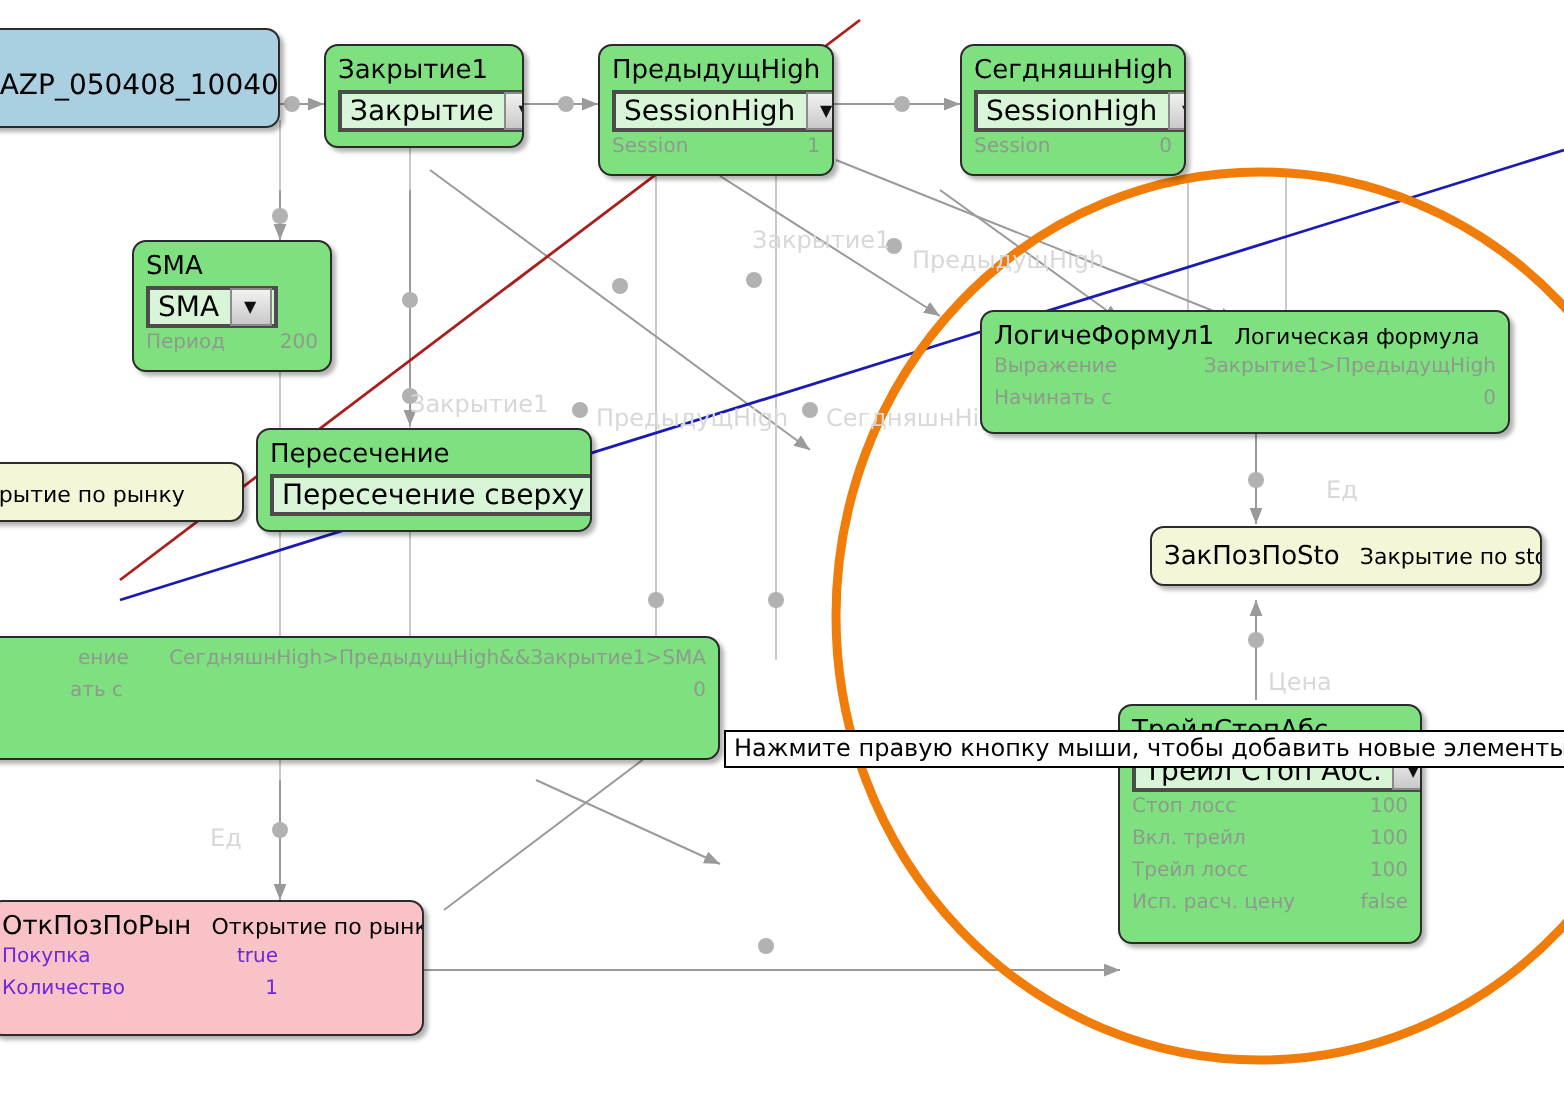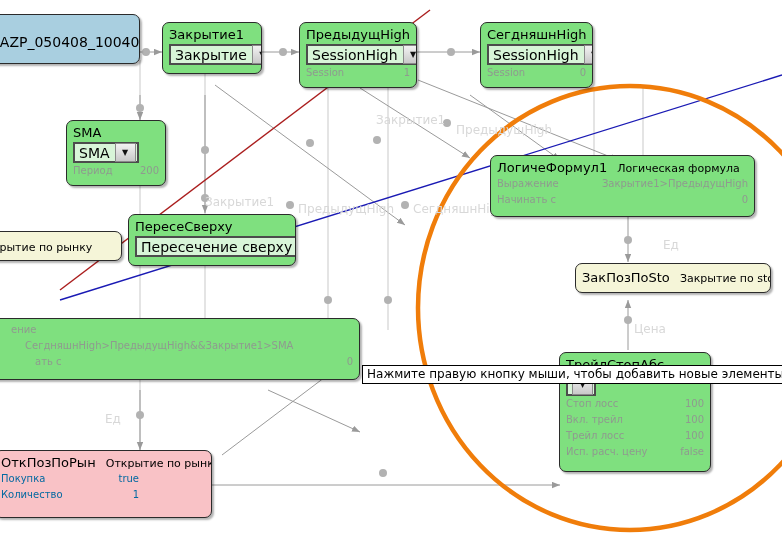--- a/index.html
+++ b/index.html
@@ -45,21 +45,21 @@
     width:19px;height:17px;margin:0 1px 0 0;
     background:linear-gradient(#f2f2f2,#c9c9c9);
     border:1px solid #8a8a8a;
     display:flex;align-items:center;justify-content:center;
     font-size:8px;color:#111;line-height:1;
   }
   .prop{
     display:flex;justify-content:space-between;
     font-size:10px;color:#8f9a8f;line-height:16px;white-space:nowrap;
   }
-  .node.pink .prop{color:#0369a1;}
+  .node.pink .prop{color:#6d28d9;}
   .prop .pv{margin-left:14px;}
 
   .edge-label{
     position:absolute;font-size:12px;color:#d8d8d8;white-space:nowrap;
     font-family:"DejaVu Sans","Liberation Sans",sans-serif;
   }
   .tooltip{
     position:absolute;background:#ffffff;border:1px solid #000;
     font-size:12px;color:#000;padding:1px 4px;white-space:nowrap;
     font-family:"DejaVu Sans","Liberation Sans",sans-serif;
@@ -132,21 +132,21 @@
 
     <ellipse cx="630" cy="308" rx="212" ry="222" fill="none" stroke="#f07d0a" stroke-width="4.5"></ellipse>
   </svg>
 
   <div class="edge-label" style="left:376px;top:113px;">Закрытие1</div>
   <div class="edge-label" style="left:456px;top:123px;">ПредыдущHigh</div>
   <div class="edge-label" style="left:205px;top:195px;">Закрытие1</div>
   <div class="edge-label" style="left:298px;top:202px;">ПредыдущHigh</div>
   <div class="edge-label" style="left:413px;top:202px;">СегдняшнHigh</div>
   <div class="edge-label" style="left:663px;top:238px;">Ед</div>
-  <div class="edge-label" style="left:634px;top:322px;">Цена</div>
+  <div class="edge-label" style="left:634px;top:334px;">Цена</div>
   <div class="edge-label" style="left:105px;top:412px;">Ед</div>
 
   <div class="node blue" style="left:-18px;top:14px;width:158px;height:50px;">
     <div class="title-row" style="margin-top:16px;">
       <span class="n-title" style="font-size:14px;">GAZP_050408_100408</span>
     </div>
   </div>
 
   <div class="node green" style="left:162px;top:22px;width:100px;height:52px;">
     <div class="title-row">
@@ -201,30 +201,30 @@
   </div>
 
   <div class="node cream" style="left:-28px;top:231px;width:150px;height:30px;padding-top:6px;">
     <div class="title-row">
       <span class="n-sub" style="margin-left:0;">Закрытие по рынку</span>
     </div>
   </div>
 
   <div class="node green" style="left:128px;top:214px;width:168px;height:52px;">
     <div class="title-row">
-      <span class="n-title">ПересеСверху</span>
+      <span class="n-title">Пересечение</span>
     </div>
     <div class="combo">
       <span class="ctext">Пересечение сверху</span>
 
     </div>
   </div>
 
   <div class="node green" style="left:-60px;top:318px;width:420px;height:62px;">
-    <div class="prop" style="margin-left:64px;flex-direction:column;">
+    <div class="prop" style="margin-left:92px;">
       <span class="pn">ение</span>
       <span class="pv">СегдняшнHigh&gt;ПредыдущHigh&amp;&amp;Закрытие1&gt;SMA</span>
     </div>
     <div class="prop" style="margin-left:88px;">
       <span class="pn">ать с</span>
       <span class="pv">0</span>
     </div>
   </div>
 
   <div class="node green" style="left:490px;top:155px;width:265px;height:62px;">
@@ -247,20 +247,21 @@
       <span class="n-title">ЗакПозПоSto</span>
       <span class="n-sub">Закрытие по stop-loss</span>
     </div>
   </div>
 
   <div class="node green" style="left:559px;top:352px;width:152px;height:120px;">
     <div class="title-row">
       <span class="n-title">ТрейлСтопАбс</span>
     </div>
     <div class="combo">
+      <span class="ctext">Трейл Стоп Абс.</span>
       <span class="carrow">▼</span>
     </div>
     <div class="prop">
       <span class="pn">Стоп лосс</span>
       <span class="pv">100</span>
     </div>
     <div class="prop">
       <span class="pn">Вкл. трейл</span>
       <span class="pv">100</span>
     </div>

